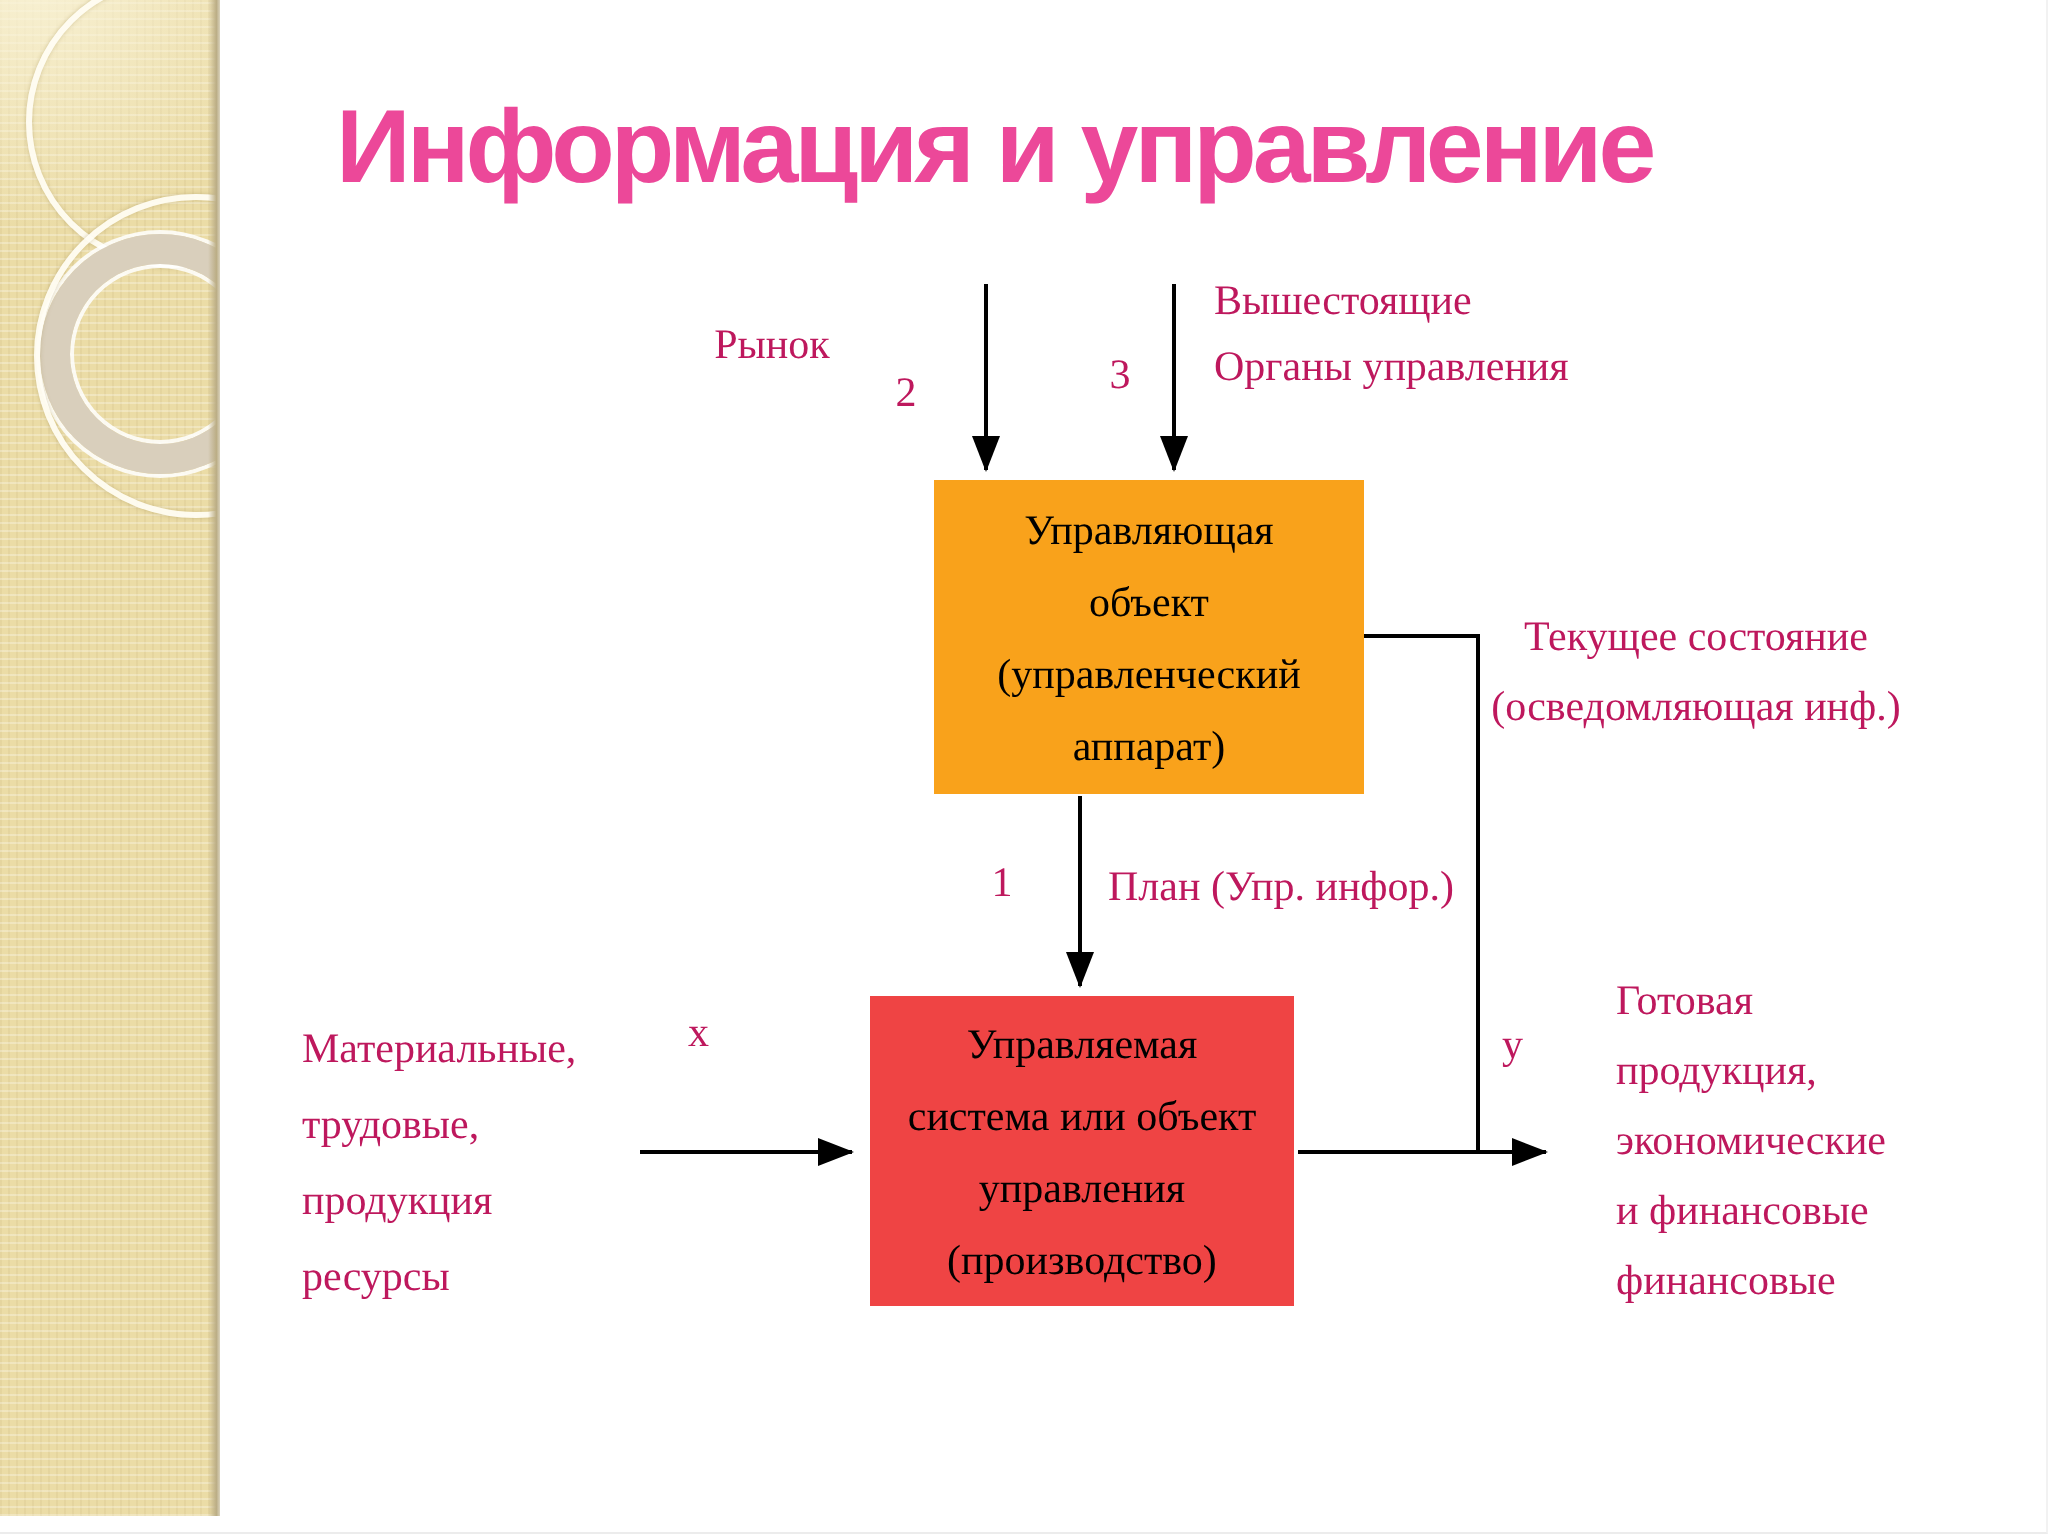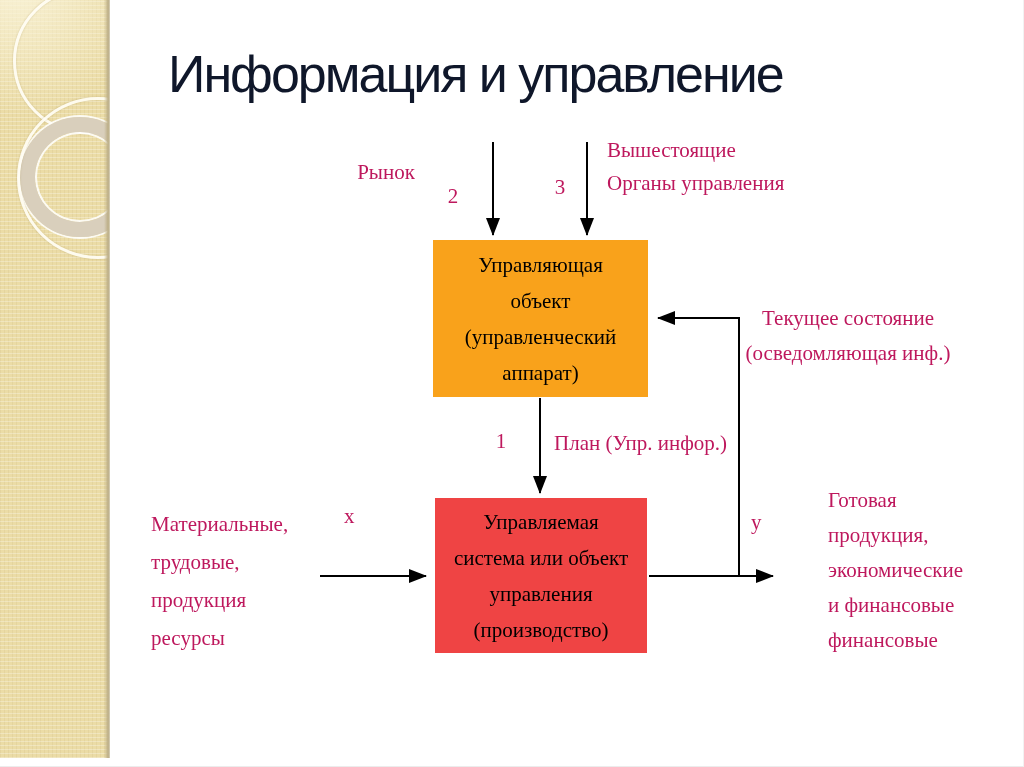--- a/index.html
+++ b/index.html
@@ -31,22 +31,22 @@
   .ring-thick{
     position:absolute;border-radius:50%;
     width:120px;height:120px;left:20px;top:117px;box-sizing:border-box;
     border:15px solid #D9CFBC;
     box-shadow:0 0 0 2px rgba(255,255,255,.85), inset 0 0 0 2px rgba(255,255,255,.85);
   }
   
   .title{
     position:absolute;left:168px;top:44px;margin:0;
     font-family:"Liberation Sans","DejaVu Sans",sans-serif;
-    font-size:52px;font-weight:normal;letter-spacing:-2px;
-    color:#0f172a;white-space:nowrap;
+    font-size:52px;font-weight:bold;letter-spacing:-2px;
+    color:#ec4899;white-space:nowrap;
   }
   
   .arrow-layer{position:absolute;left:0;top:0;width:1024px;height:767px;}
   .box{
     position:absolute;display:flex;flex-direction:column;justify-content:center;
     align-items:center;text-align:center;color:#000;
     font-size:21px;line-height:36px;
   }
   .box-orange{left:433px;top:240px;width:215px;height:157px;background:#F9A21B;}
   .box-blue{left:435px;top:498px;width:212px;height:155px;background:#A6CBF2;}
@@ -54,21 +54,21 @@
   .lbl-market{left:346px;top:159px;width:80px;text-align:center;}
   .lbl-num2{left:442px;top:183px;width:22px;text-align:center;}
   .lbl-num3{left:549px;top:174px;width:22px;text-align:center;}
   .lbl-higher{left:607px;top:134px;line-height:33px;}
   .lbl-current{left:737px;top:301px;width:222px;text-align:center;line-height:35px;}
   .lbl-num1{left:490px;top:428px;width:22px;text-align:center;}
   .lbl-plan{left:554px;top:430px;}
   .lbl-x{left:344px;top:503px;}
   .lbl-inputs{left:151px;top:505px;line-height:38px;}
   .lbl-y{left:751px;top:509px;}
-  .lbl-outputs{left:828px;top:483px;line-height:35px;}
+  .lbl-outputs{left:808px;top:483px;line-height:35px;}
 </style>
 </head>
 <body>
 
 <div class="slide">
 
   <div class="sidebar">
     <div class="circle-thin a"></div>
     <div class="ring-thick"></div>
     <div class="circle-thin b"></div>
@@ -84,21 +84,21 @@
       </marker>
     </defs>
     <line x1="493" y1="142" x2="493" y2="235" stroke="#000" stroke-width="2" marker-end="url(#ah)"></line>
     <line x1="587" y1="142" x2="587" y2="235" stroke="#000" stroke-width="2" marker-end="url(#ah)"></line>
     <line x1="540" y1="398" x2="540" y2="493" stroke="#000" stroke-width="2" marker-end="url(#ah)"></line>
     <polyline points="739,576 739,318 658,318" fill="none" stroke="#000" stroke-width="2" marker-end="url(#ah)"></polyline>
     <line x1="320" y1="576" x2="426" y2="576" stroke="#000" stroke-width="2" marker-end="url(#ah)"></line>
     <line x1="649" y1="576" x2="773" y2="576" stroke="#000" stroke-width="2" marker-end="url(#ah)"></line>
   </svg>
 
-  <div class="box box-orange" style="background: rgb(249, 162, 27);">
+  <div class="box box-orange" style="background: rgb(249, 162, 27); margin-left: 34px;">
     <div>Управляющая</div>
     <div>объект</div>
     <div>(управленческий</div>
     <div>аппарат)</div>
   </div>
 
   <div class="box box-blue" style="background: #ef4444;">
     <div>Управляемая</div>
     <div>система или объект</div>
     <div>управления</div>

